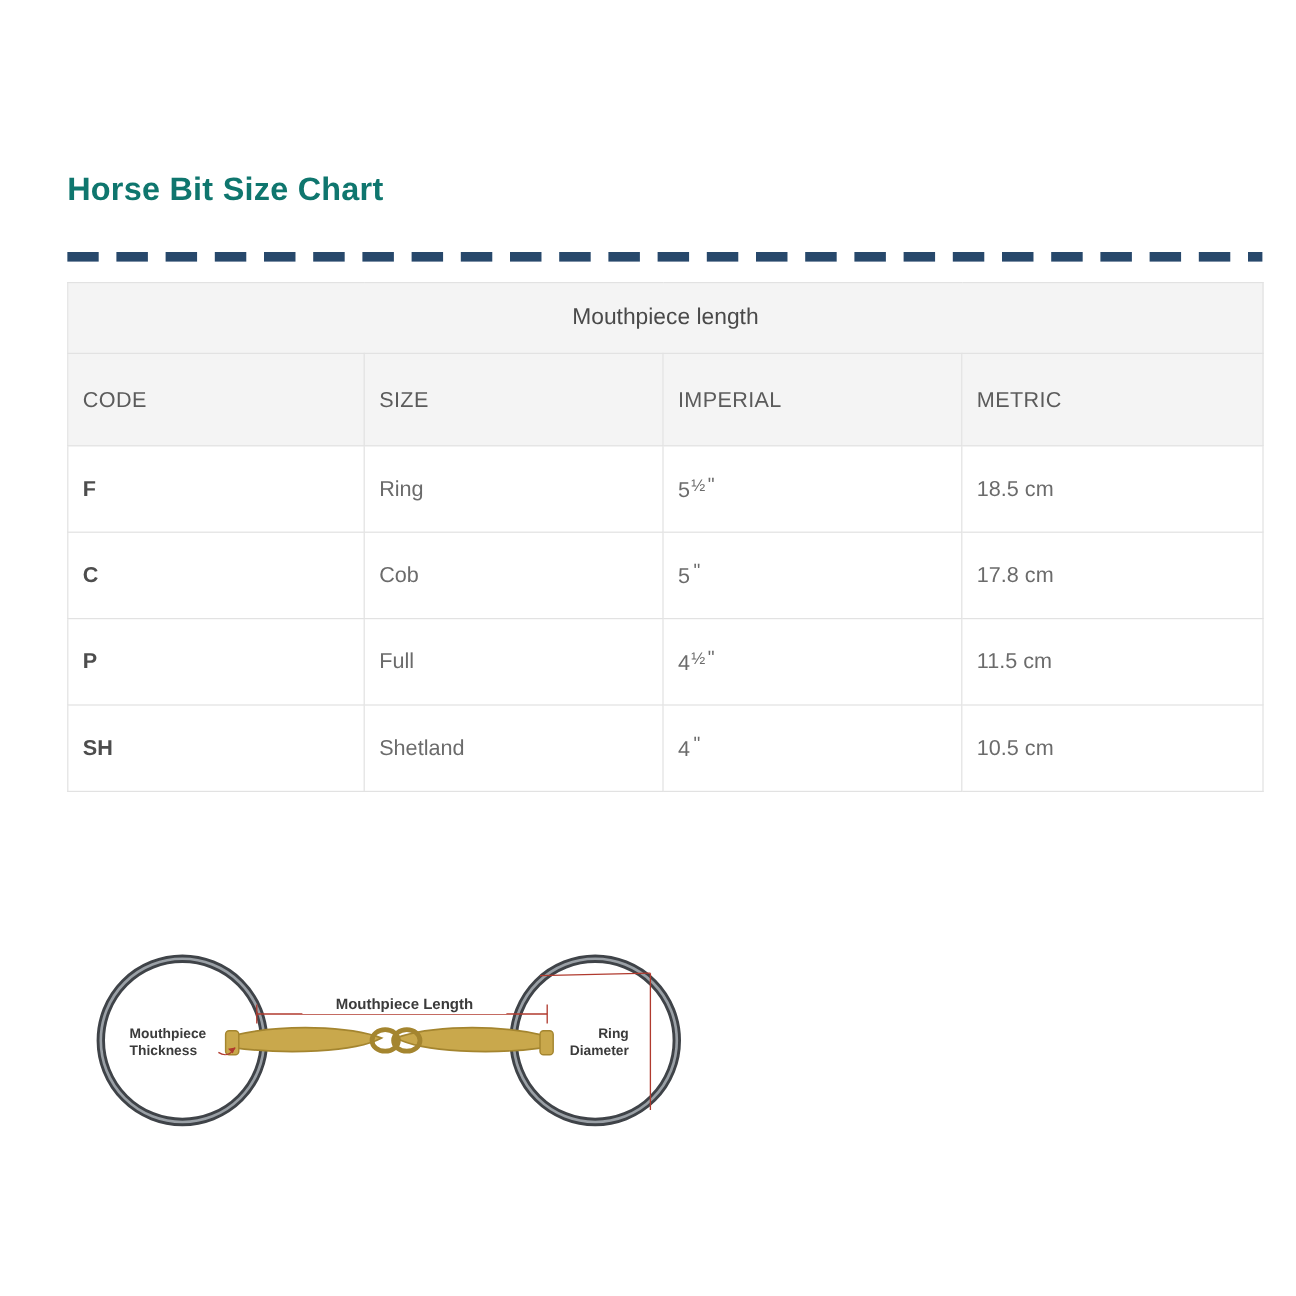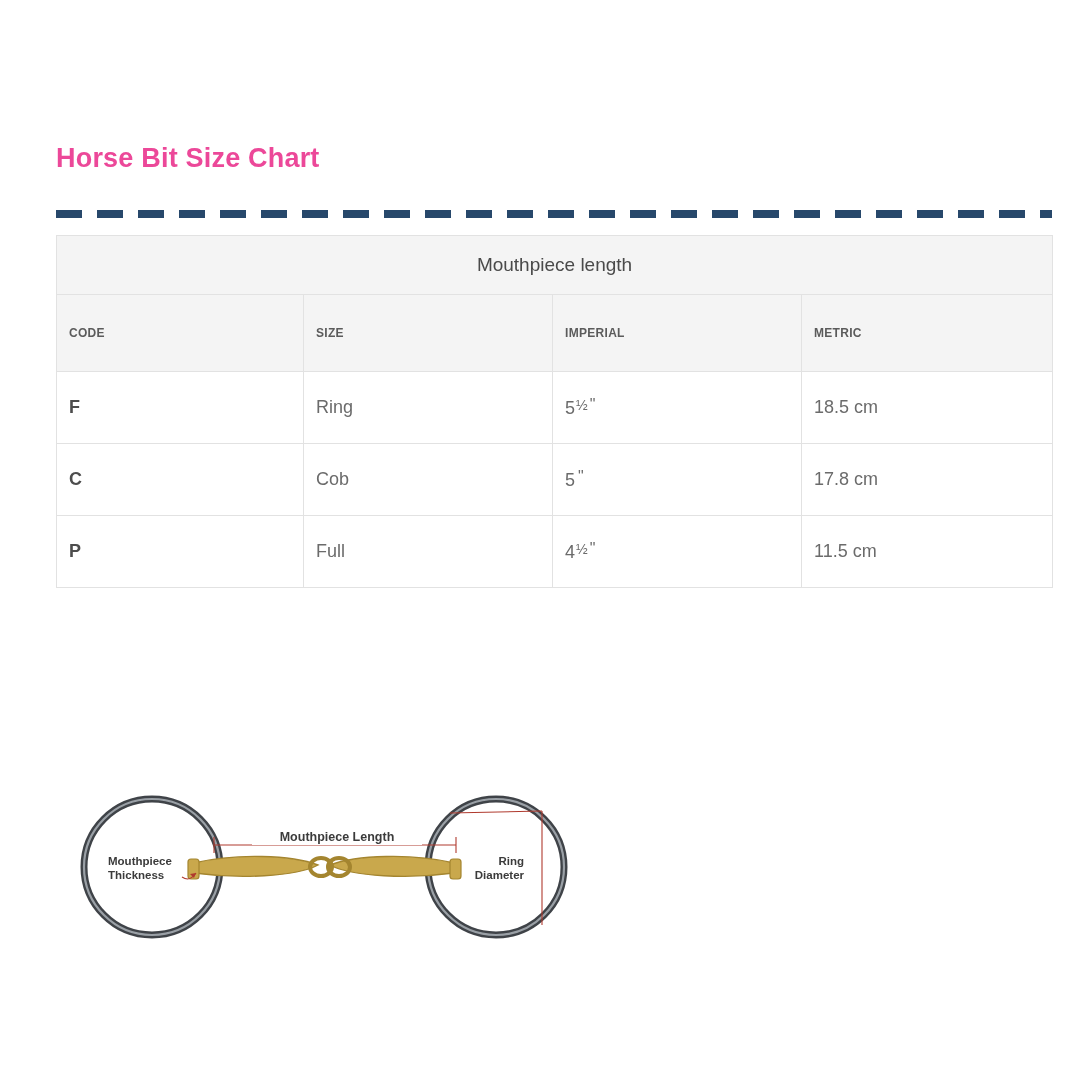--- a/index.html
+++ b/index.html
@@ -22,21 +22,21 @@
     width: 1080px;
     height: 1080px;
   }
 
   .title {
     position: absolute;
     left: 56px;
     top: 143px;
     font-size: 27px;
     font-weight: bold;
-    color: #ec4899;
+    color: #0f766e;
     letter-spacing: 0.2px;
   }
 
   .dashed-rule {
     position: absolute;
     left: 56px;
     top: 210px;
     width: 996px;
     height: 8px;
     background-image: linear-gradient(to right, #27486b 0px, #27486b 26px, rgba(0,0,0,0) 26px, rgba(0,0,0,0) 41px);
@@ -72,22 +72,22 @@
     text-align: center;
     padding: 0;
     font-size: 19px;
     color: #4a4a4a;
     font-weight: normal;
   }
 
   tr.head-row td {
     background: #f4f4f4;
     height: 76px;
-    font-size: 12px;
-    font-weight: bold;
+    font-size: 18px;
+    font-weight: normal;
     color: #5b5b5b;
     letter-spacing: 0.3px;
   }
 
   tr.data-row td {
     height: 71px;
   }
   tr.data-row td.code {
     font-weight: bold;
     color: #4d4d4d;
@@ -159,20 +159,26 @@
         <td>17.8 cm</td>
       </tr>
 
       <tr class="data-row">
         <td class="code">P</td>
         <td>Full</td>
         <td><span class="imperial"><span>4</span><span class="frac">½</span><span class="inch">"</span></span></td>
         <td>11.5 cm</td>
       </tr>
 
+      <tr class="data-row">
+        <td class="code">SH</td>
+        <td>Shetland</td>
+        <td><span class="imperial"><span>4</span><span class="frac"></span><span class="inch">"</span></span></td>
+        <td>10.5 cm</td>
+      </tr>
     </tbody>
   </table>
 
   <div class="diagram">
     <svg width="524" height="164" viewBox="0 0 524 164" xmlns="http://www.w3.org/2000/svg">
 
       <rect x="0" y="0" width="524" height="164" fill="#ffffff"></rect>
 
       <g>
         <ellipse cx="96" cy="82" rx="68" ry="68" fill="none" stroke="#3f4348" stroke-width="7"></ellipse>

